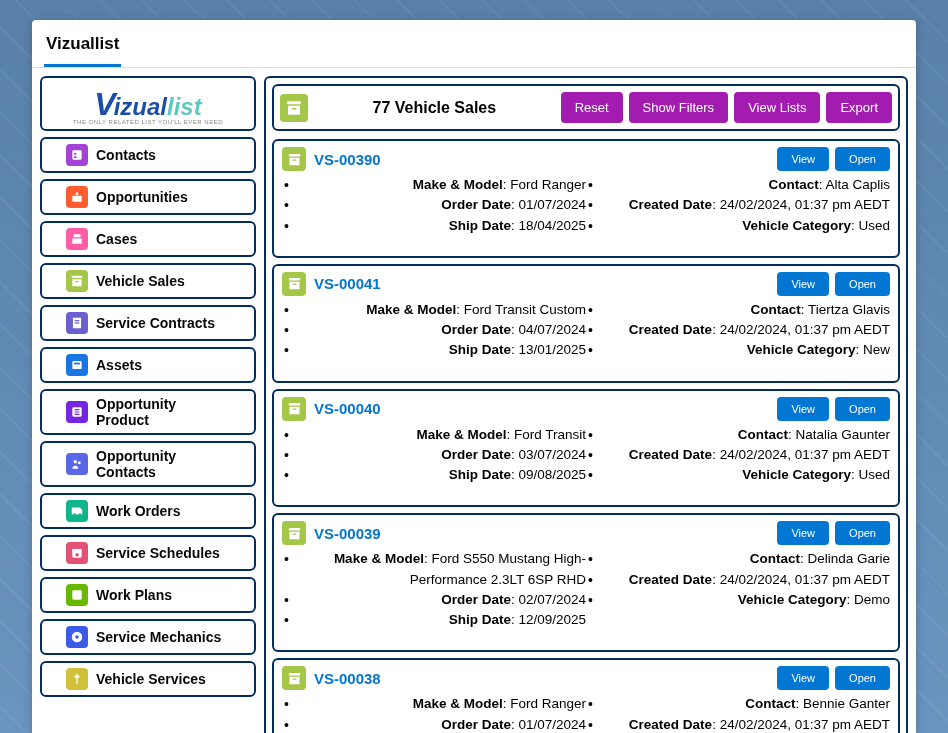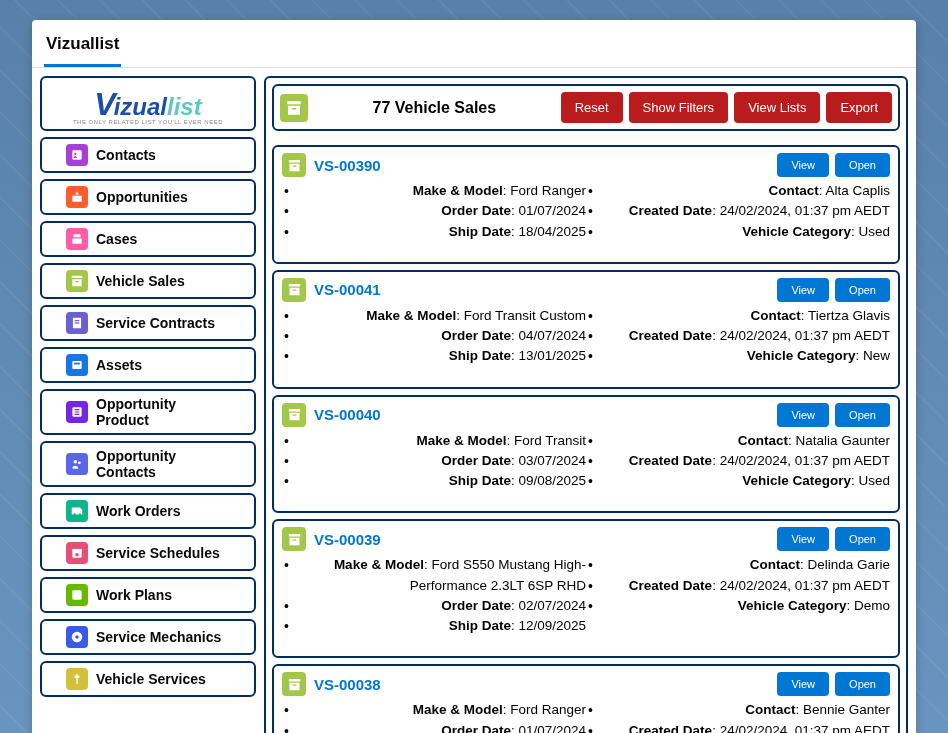--- a/index.html
+++ b/index.html
@@ -109,21 +109,21 @@
       overflow: hidden;
       height: 650px;
     }
     .content-header {
       border: 2px solid #032d60;
       border-radius: 6px;
       padding: 6px;
       display: flex;
       align-items: center;
       gap: 8px;
-      margin-bottom: 14px;
+      margin-bottom: 8px;
     }
     .header-icon {
       width: 28px;
       height: 28px;
       border-radius: 4px;
       background: #a4c74a;
       display: flex;
       align-items: center;
       justify-content: center;
     }
@@ -132,21 +132,21 @@
       font-size: 16px;
       font-weight: 700;
       flex: 1;
       text-align: center;
     }
     .header-buttons {
       display: flex;
       gap: 6px;
     }
     .btn {
-      background: #b91c1c;
+      background: #a21caf;
       color: white;
       border: none;
       padding: 8px 14px;
       border-radius: 4px;
       font-size: 13px;
       cursor: pointer;
       font-weight: 400;
     }
     .records {
       display: flex;

